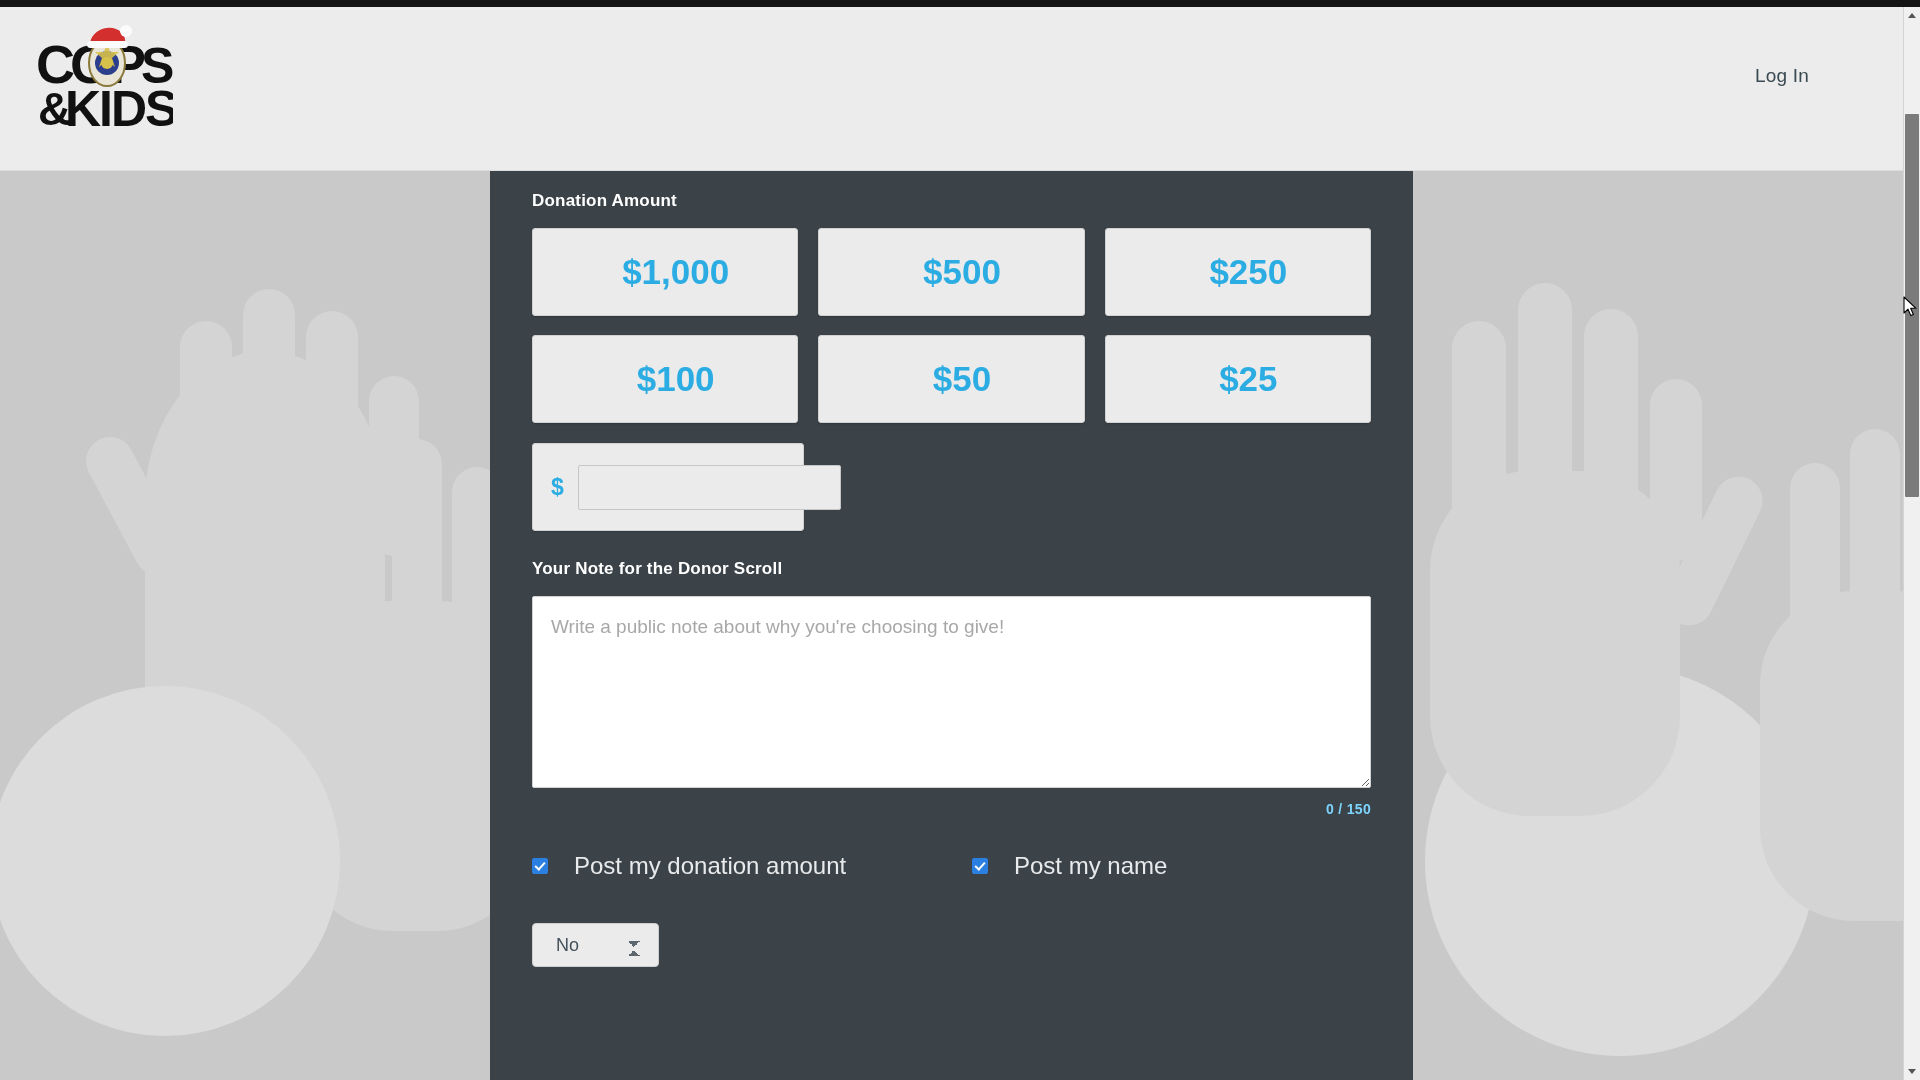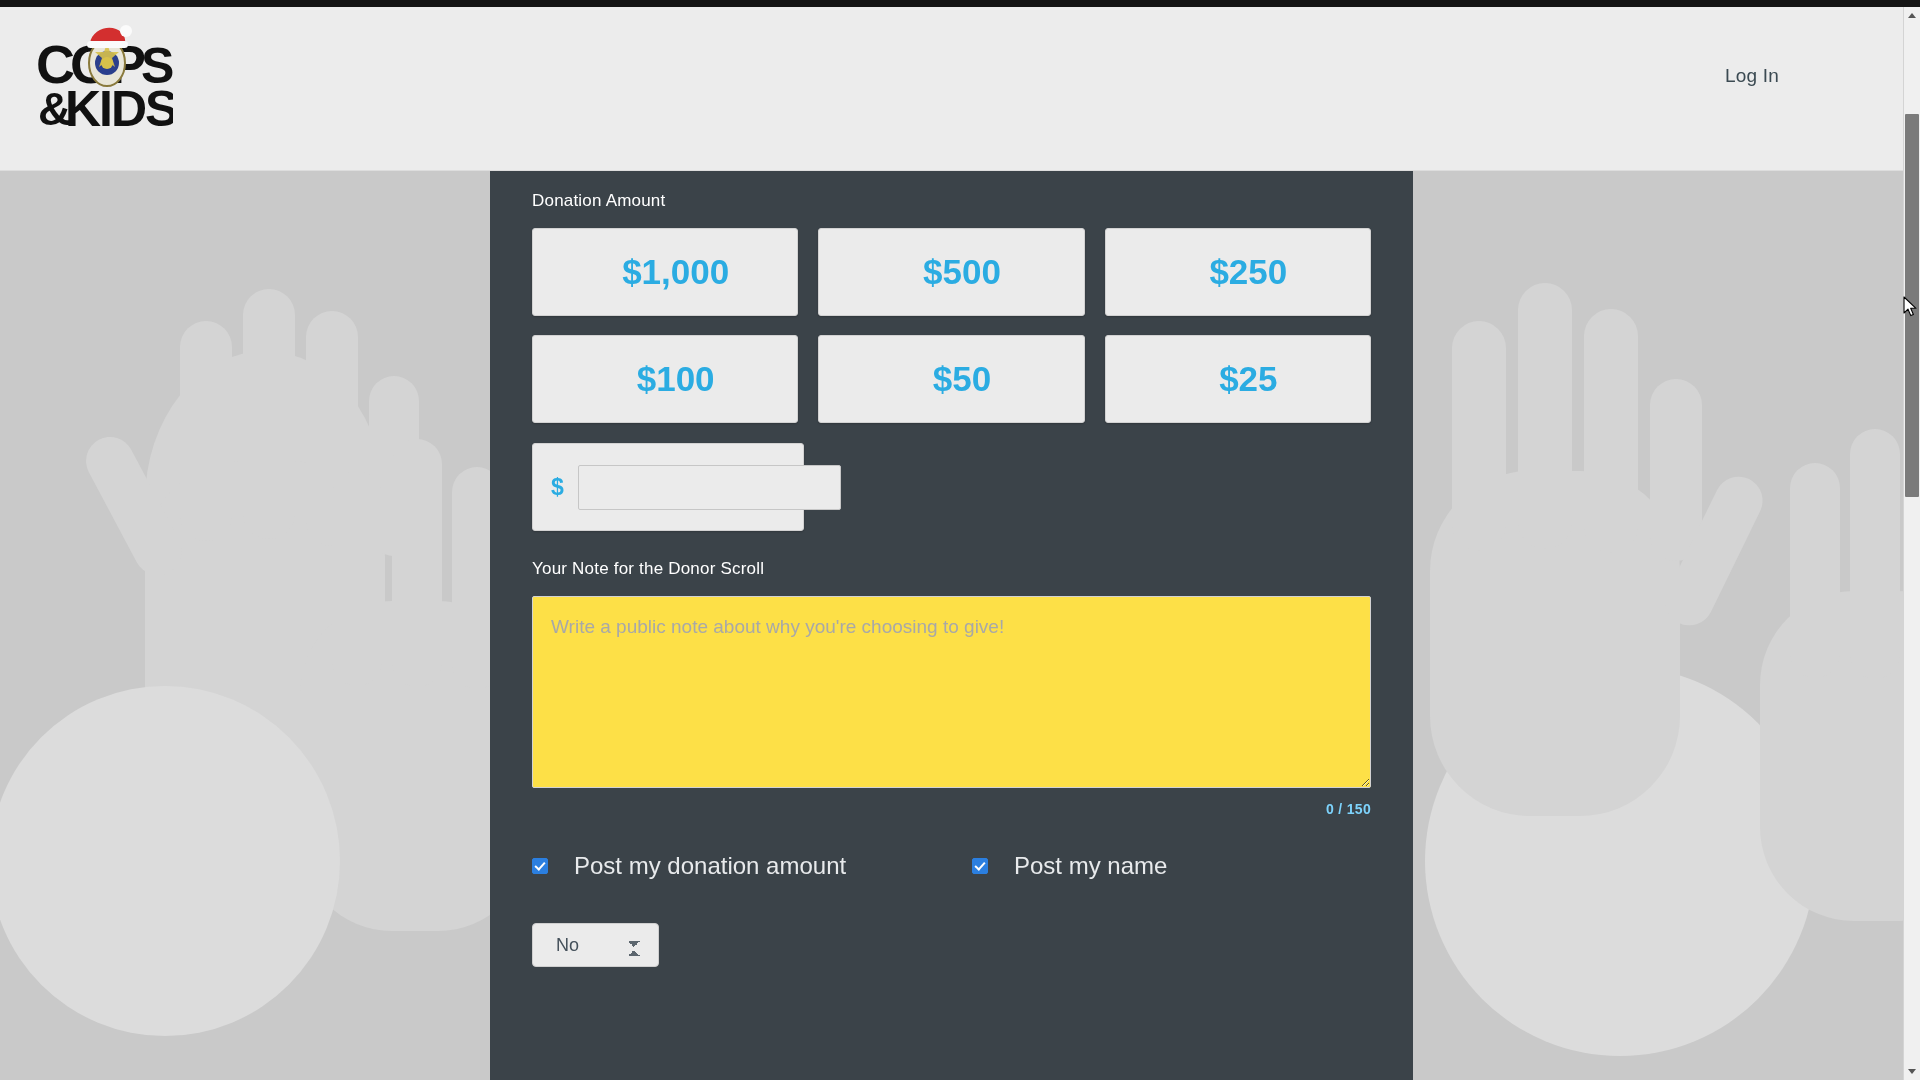--- a/index.html
+++ b/index.html
@@ -50,21 +50,21 @@
   .logo {
     position: absolute;
     left: 38px;
     top: 18px;
     width: 135px;
     height: 108px;
   }
 
   .login-link {
     position: absolute;
-    right: 124px;
+    right: 94px;
     top: 58px;
     font-size: 19px;
     color: #3b4a52;
     letter-spacing: 0.2px;
     text-decoration: none;
     text-align: center;
   }
 
   
   .bg-art {
@@ -85,21 +85,21 @@
     left: 490px;
     width: 923px;
     min-height: 938px;
     background: #3b4349;
     padding: 42px 42px 40px 42px;
     z-index: 10;
   }
 
   .field-label {
     font-size: 17px;
-    font-weight: normal;
+    font-weight: bold;
     color: #ffffff;
     letter-spacing: 0.2px;
     margin-bottom: 17px;
   }
 
   
   .amount-grid {
     display: grid;
     grid-template-columns: repeat(3, 1fr);
     gap: 19px 20px;
@@ -152,21 +152,21 @@
     padding: 0 8px;
     font-family: "Liberation Sans", sans-serif;
     outline: none;
   }
 
   
   .note-section { margin-top: 28px; }
   .note-textarea {
     width: 100%;
     height: 192px;
-    background: #fde047;
+    background: #ffffff;
     border: 1px solid #d2d2d2;
     border-radius: 2px;
     resize: vertical;
     padding: 18px 18px;
     font-size: 19px;
     color: #333;
     font-family: "Liberation Sans", sans-serif;
     outline: none;
     line-height: 1.3;
   }

